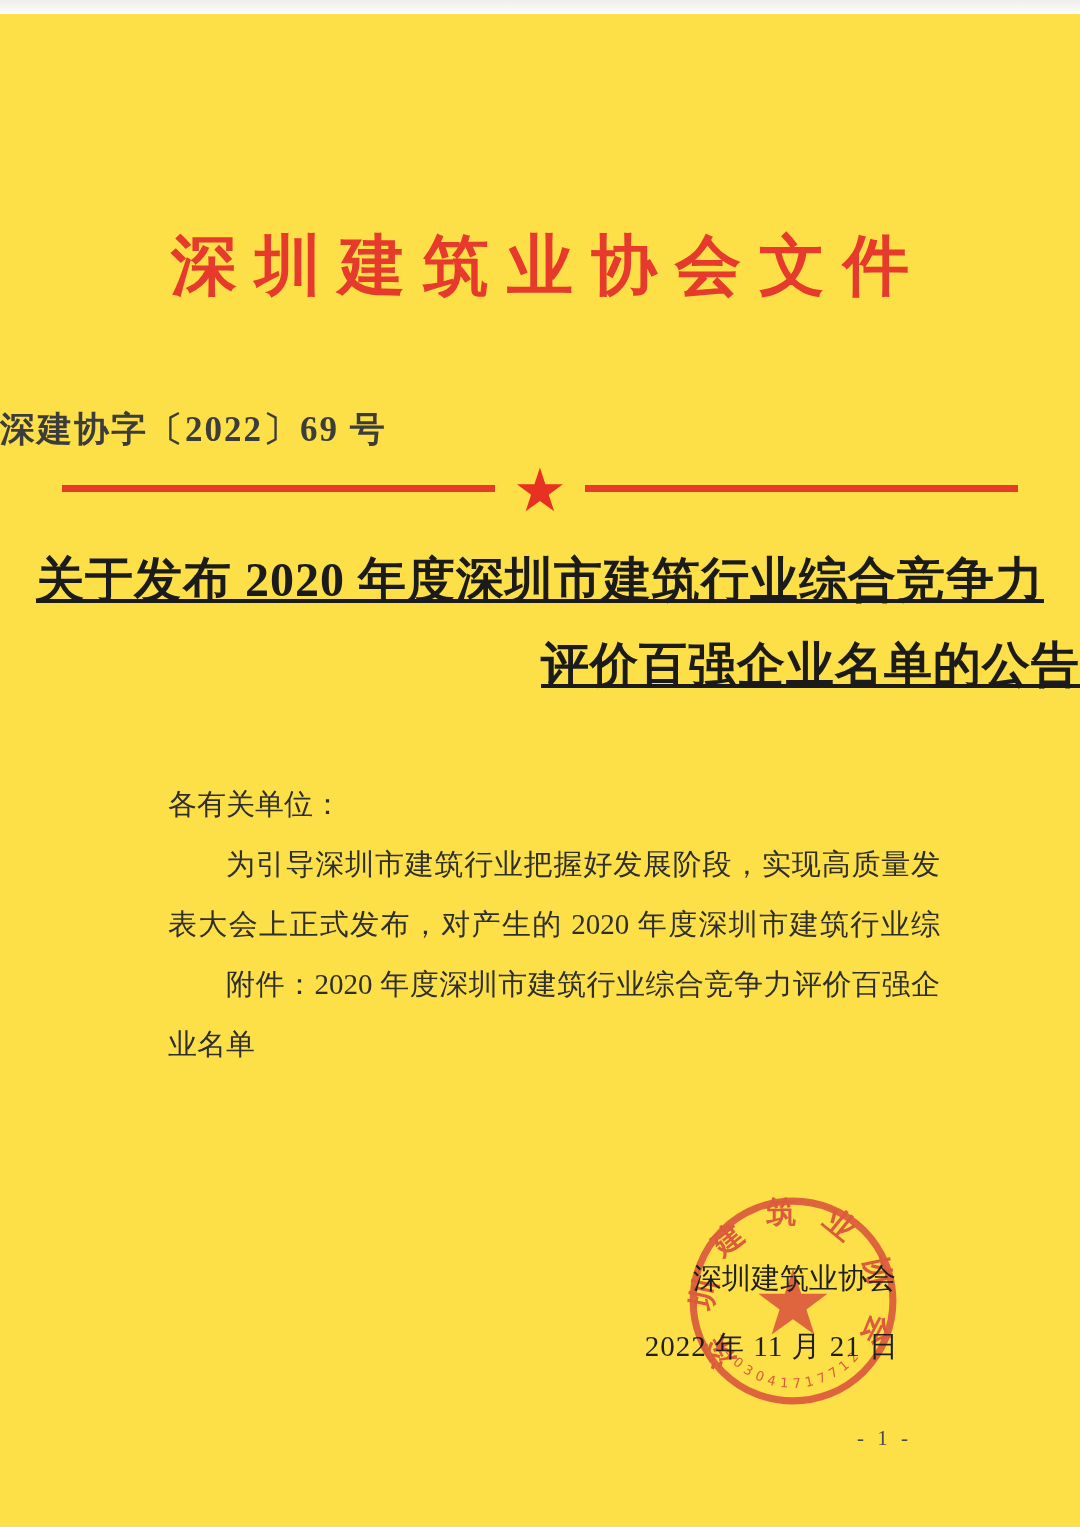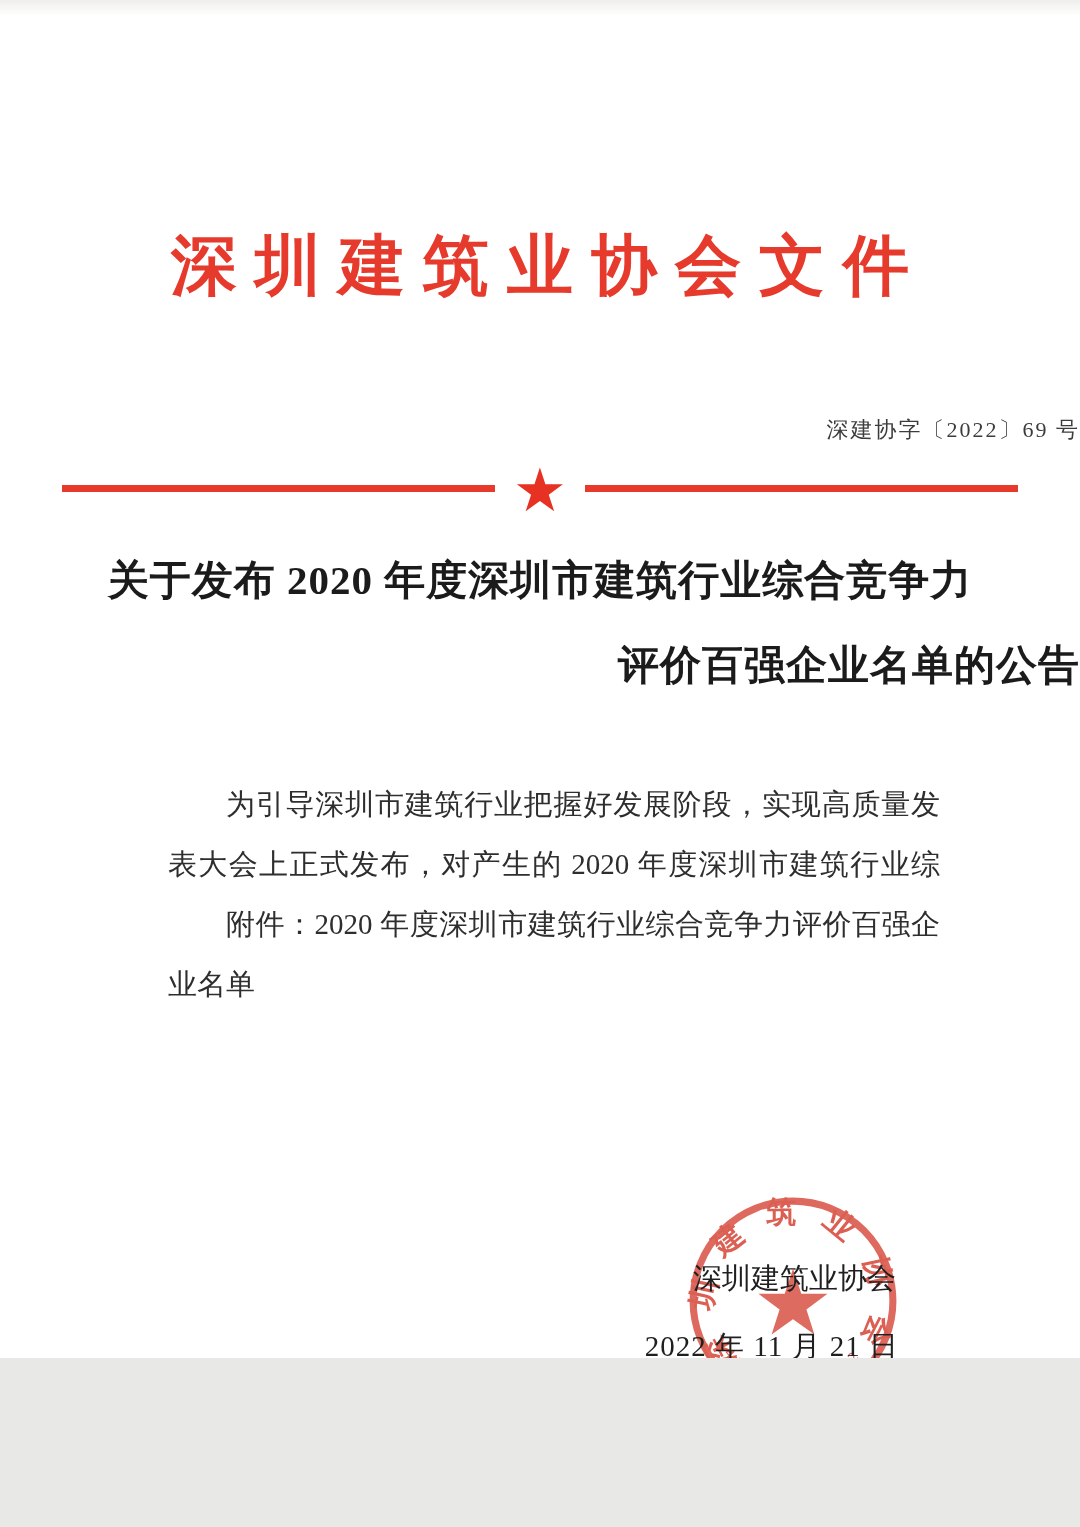--- a/index.html
+++ b/index.html
@@ -1,57 +1,57 @@
 <!DOCTYPE html>
 <html><head>
 <meta charset="utf-8">
 <style>
   html,body{margin:0;padding:0;background:#e8e8e6;}
   .page{
     position:relative;
-    width:1080px;height:1358px;
+    width:1080px;height:1527px;
     margin:0 auto;
-    background:#ffffff;
+    background:#fde047;
     overflow:hidden;
     font-family:"Liberation Serif","DejaVu Serif",serif;
     color:#2d2d2d;
   }
   .page::before{
     content:"";position:absolute;left:0;top:0;right:0;height:14px;
     background:linear-gradient(#efeeec,#fdfdfc);pointer-events:none;
   }
   
   .org-title{
     position:absolute;top:224px;left:0;width:100%;
     text-align:center;line-height:84px;
     font-size:66px;font-weight:900;
     color:#e63a2c;
     letter-spacing:18px;
     text-indent:18px;
   }
   .doc-number{
     position:absolute;top:408px;left:0;width:100%;
-    text-align:right;line-height:44px;
-    font-size:22px;color:#3c3c3c;letter-spacing:2px;
+    text-align:left;line-height:44px;
+    font-size:35px;color:#3c3c3c;letter-spacing:2px;font-weight:bold;
   }
   
   .divider{
     position:absolute;top:462px;left:62px;width:956px;height:52px;
     display:flex;align-items:center;
   }
   .divider .rule{flex:1;height:7px;background:#e73a2c;}
   .divider .star{
     flex:0 0 auto;margin:0 18px;
     font-size:60px;line-height:52px;color:#e73123;
     font-family:"DejaVu Sans",sans-serif;
     transform:translateY(2px);
   }
   
   .doc-title{position:absolute;left:0;width:100%;text-align:center;
-    font-size:41px;font-weight:800;color:#1b1b1b;line-height:56px;letter-spacing:1px;}
+    font-size:48px;font-weight:800;color:#1b1b1b;line-height:56px;letter-spacing:1px;text-decoration:underline;}
   .doc-title.l1{top:552px;}
   .doc-title.l2{top:637px;text-align:right;}
   
   .body{
     position:absolute;left:168px;top:774px;width:772px;
     font-size:29px;color:#2e2e2e;
   }
   .bline{height:60px;line-height:60px;white-space:nowrap;}
   .fill{text-align:justify;text-align-last:justify;white-space:normal;height:60px;overflow:hidden;}
   .indent{padding-left:58px;}
@@ -78,20 +78,21 @@
   <div class="divider">
     <div class="rule"></div>
     <div class="star">★</div>
     <div class="rule"></div>
   </div>
 
   <div class="doc-title l1">关于发布 2020 年度深圳市建筑行业综合竞争力</div>
   <div class="doc-title l2">评价百强企业名单的公告</div>
 
   <div class="body">
+    <div class="bline">各有关单位：</div>
     <div class="bline fill indent">为引导深圳市建筑行业把握好发展阶段，实现高质量发</div>
     <div class="bline fill">表大会上正式发布，对产生的 2020 年度深圳市建筑行业综</div>
     <div class="bline fill indent">附件：2020 年度深圳市建筑行业综合竞争力评价百强企</div>
     <div class="bline">业名单</div>
   </div>
 
   <svg class="seal" viewBox="0 0 220 220" aria-hidden="true">
     <circle cx="110" cy="110" r="99" fill="none" stroke="#d7493b" stroke-width="7" opacity="0.93"></circle>
     <defs>
       <path id="sealArcPath" d="M 54.8,165.2 A 78,78 0 1 1 165.2,165.2" fill="none"></path>

